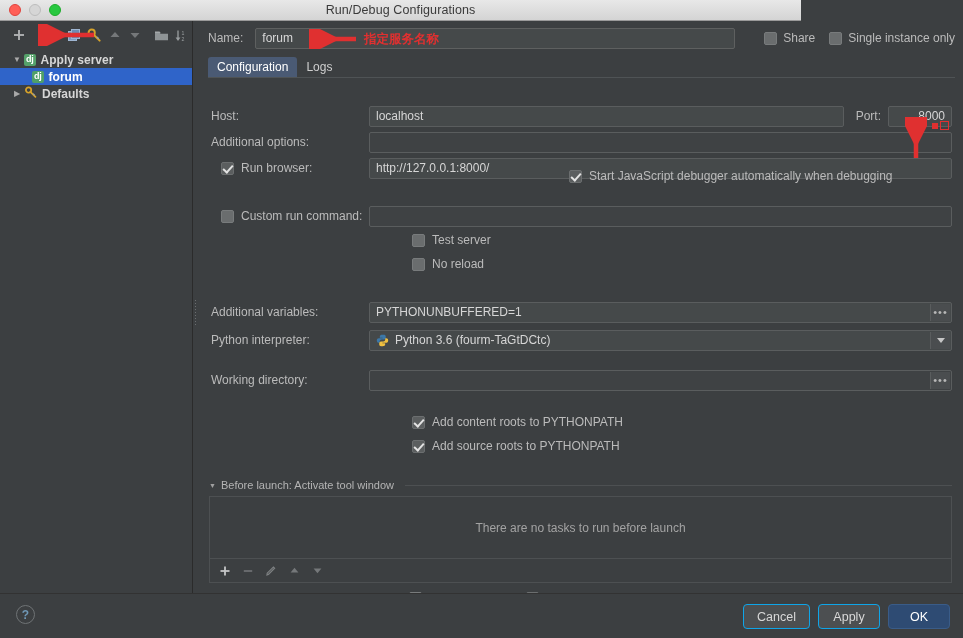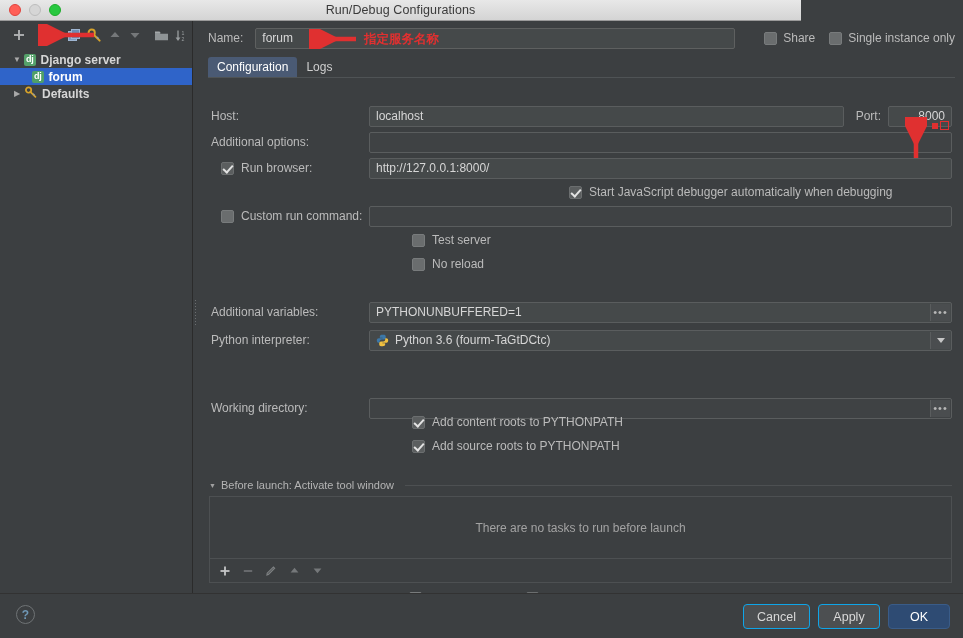--- a/index.html
+++ b/index.html
@@ -304,21 +304,21 @@
           </defs>
         <line x1="66" y1="11" x2="14" y2="11" stroke="#e03030" stroke-width="4.5" marker-end="url(#ah1)"></line>
       </svg>
     </div>
 
     <div id="tree">
 
       <div class="trow">
         <span class="twist">▼</span>
         <span class="badge">dj</span>
-        <span class="tlabel">Django server</span>
+        <span class="tlabel">Apply server</span>
       </div>
 
       <div class="trow sel">
         <span class="indent"></span>
         <span class="badge">dj</span>
         <span class="tlabel">forum</span>
       </div>
 
       <div class="trow">
         <span class="twist">▶</span>
@@ -378,21 +378,21 @@
       </div>
 
       <div class="frow" style="top:78px;">
         <span class="cap" style="display:flex; align-items:center; gap:7px; padding-left:10px;">
           <span class="cb checked dis"></span>
           <span class="lbl">Run browser:</span>
         </span>
         <span class="inp">http://127.0.0.1:8000/</span>
       </div>
 
-      <div class="cbrow" style="left:370px; top:104px;">
+      <div class="cbrow" style="left:370px; top:88px;">
         <span class="cb checked dis"></span>
         <span class="t">Start JavaScript debugger automatically when debugging</span>
       </div>
 
       <div class="frow" style="top:126px;">
         <span class="cap" style="display:flex; align-items:center; gap:7px; padding-left:10px;">
           <span class="cb"></span>
           <span class="lbl">Custom run command:</span>
         </span>
         <span class="inp empty"></span>
@@ -427,21 +427,21 @@
             </svg>
             <span>Python 3.6 (fourm-TaGtDCtc)</span>
           </span>
           <span class="inline-arrow">
               <span class="caret-down"></span>
             </span>
         </span>
       </div>
 
 
-      <div class="frow" style="top:318px;">
+      <div class="frow" style="top:290px;">
         <span class="cap">Working directory:</span>
         <span class="inp empty">
           <span></span>
           <span class="inline-dots">•••</span>
         </span>
       </div>
 
       <div class="cbrow" style="left:213px; top:334px;">
         <span class="cb checked dis"></span>
         <span class="t">Add content roots to PYTHONPATH</span>

